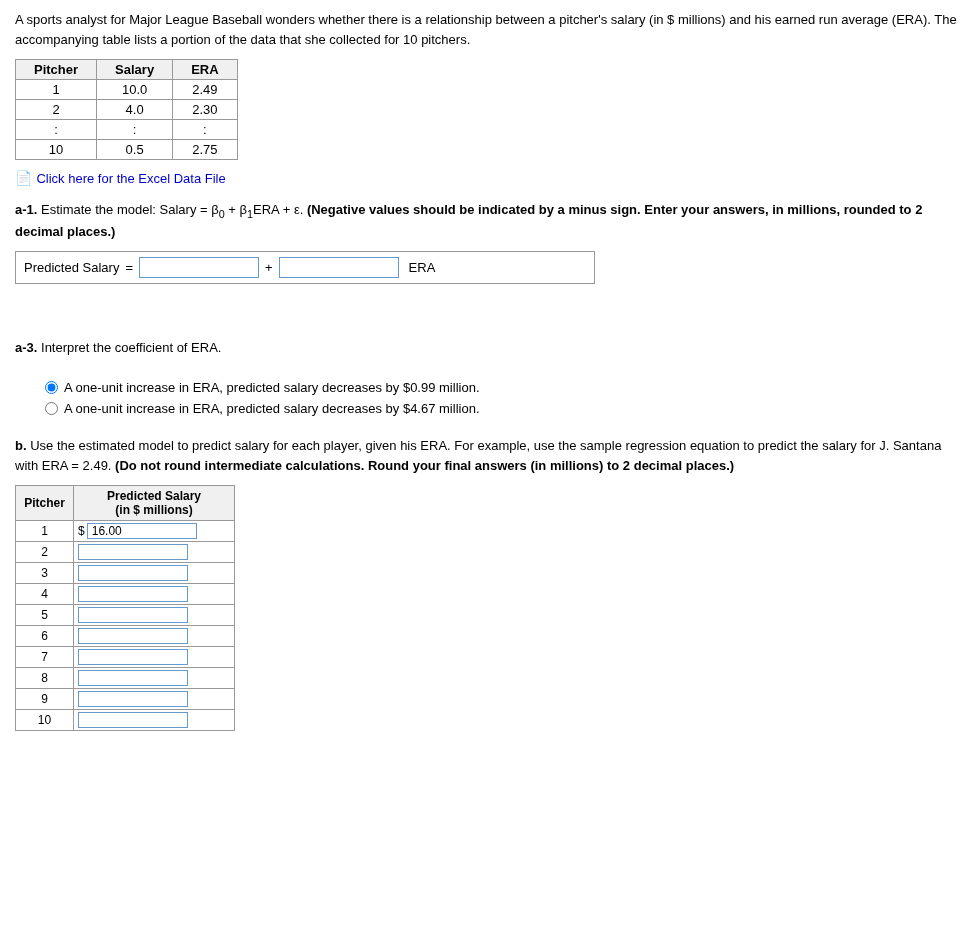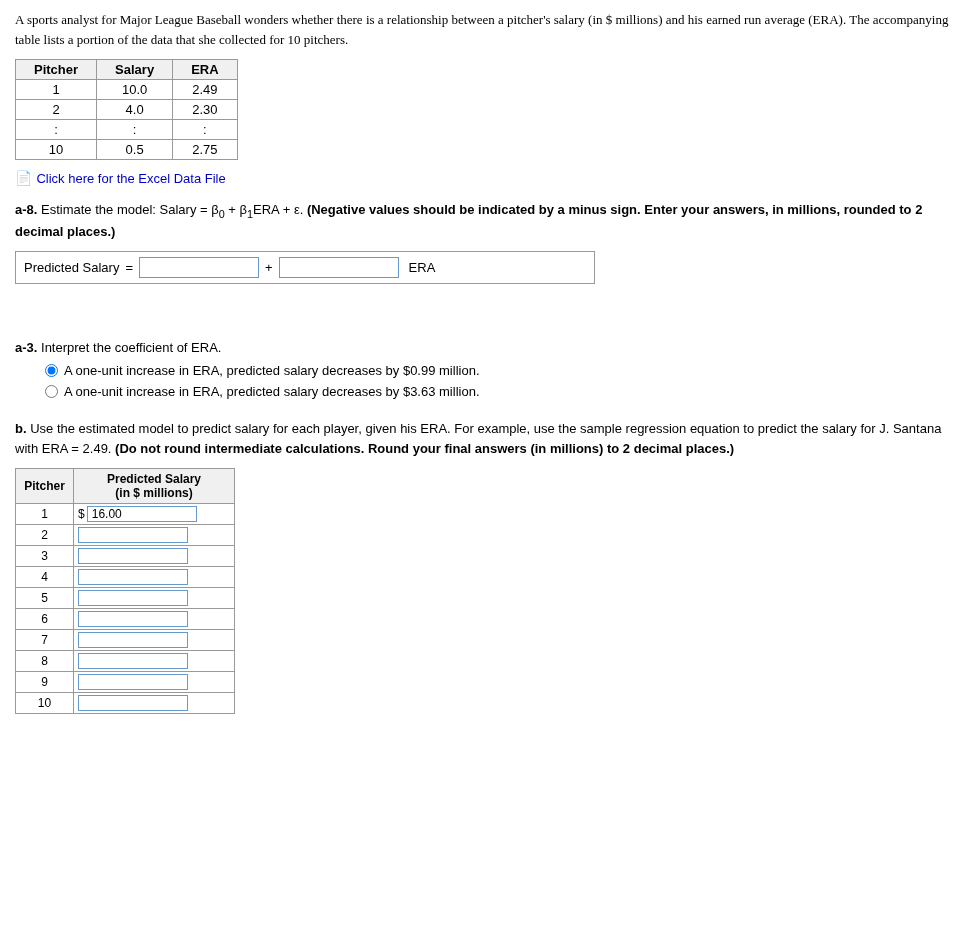--- a/index.html
+++ b/index.html
@@ -7,21 +7,20 @@
       font-family: Arial, sans-serif;
       font-size: 13px;
       color: #000;
       background: #fff;
       padding: 10px 15px;
       width: 980px;
     }
     .intro-text {
       margin-bottom: 10px;
       line-height: 1.5;
-      font-family: Liberation Serif, serif;
     }
     .data-table {
       border-collapse: collapse;
       margin-bottom: 10px;
     }
     .data-table th, .data-table td {
       border: 1px solid #999;
       padding: 2px 18px;
       text-align: center;
       font-size: 13px;
@@ -72,21 +71,21 @@
     .model-equation-row .era-label {
       font-size: 13px;
       margin-left: 4px;
     }
     .section-a2 {
       margin-top: 20px;
       margin-bottom: 10px;
     }
     .radio-options {
       margin-left: 30px;
-      margin-top: 8px;
+      margin-top: 25px;
     }
     .radio-option {
       display: flex;
       align-items: center;
       gap: 6px;
       margin-bottom: 6px;
       font-size: 13px;
     }
     .radio-option input[type="radio"] {
       margin: 0;
@@ -184,21 +183,21 @@
 
 
 <a href="#" class="excel-link">
   <span style="font-size:14px;">📄</span>
   <span>Click here for the Excel Data File</span>
 </a>
 
 
 <div>
   <p class="instruction-text">
-    <span class="bold">a-8.</span>
+    <span class="bold">a-1.</span>
     Estimate the model: <span style="font-family:Liberation Sans, sans-serif;">Salary = β<sub>0</sub> + β<sub>1</sub>ERA + ε</span>.
     <span class="bold">(Negative values should be indicated by a minus sign. Enter your answers, in millions, rounded to 2 decimal places.)</span>
   </p>
 
   <div class="model-equation-row">
     <span class="label">Predicted Salary</span>
     <span class="equals">=</span>
     <input type="text" value="" style="">
     <span class="plus">+</span>
     <input type="text" value="" style="">
@@ -215,21 +214,21 @@
     <span class="bold">a-3.</span>
     Interpret the coefficient of ERA.
   </p>
   <div class="radio-options" id="radio-options-container">
   <div class="radio-option">
         <input type="radio" name="a2-radio" checked="" style="">
         <span>A one-unit increase in ERA, predicted salary decreases by $0.99 million.</span>
       </div>
       <div class="radio-option">
         <input type="radio" name="a2-radio" style="">
-        <span>A one-unit increase in ERA, predicted salary decreases by $3.63 million.</span>
+        <span>A one-unit increase in ERA, predicted salary decreases by $4.67 million.</span>
       </div>
     </div>
 </div>
 
 
 <div class="section-b">
   <p class="section-b-text">
     <span class="bold">b.</span>
     Use the estimated model to predict salary for each player, given his ERA. For example, use the sample regression equation to predict the salary for J. Santana with ERA = 2.49.
     <span class="bold">(Do not round intermediate calculations. Round your final answers (in millions) to 2 decimal places.)</span>

